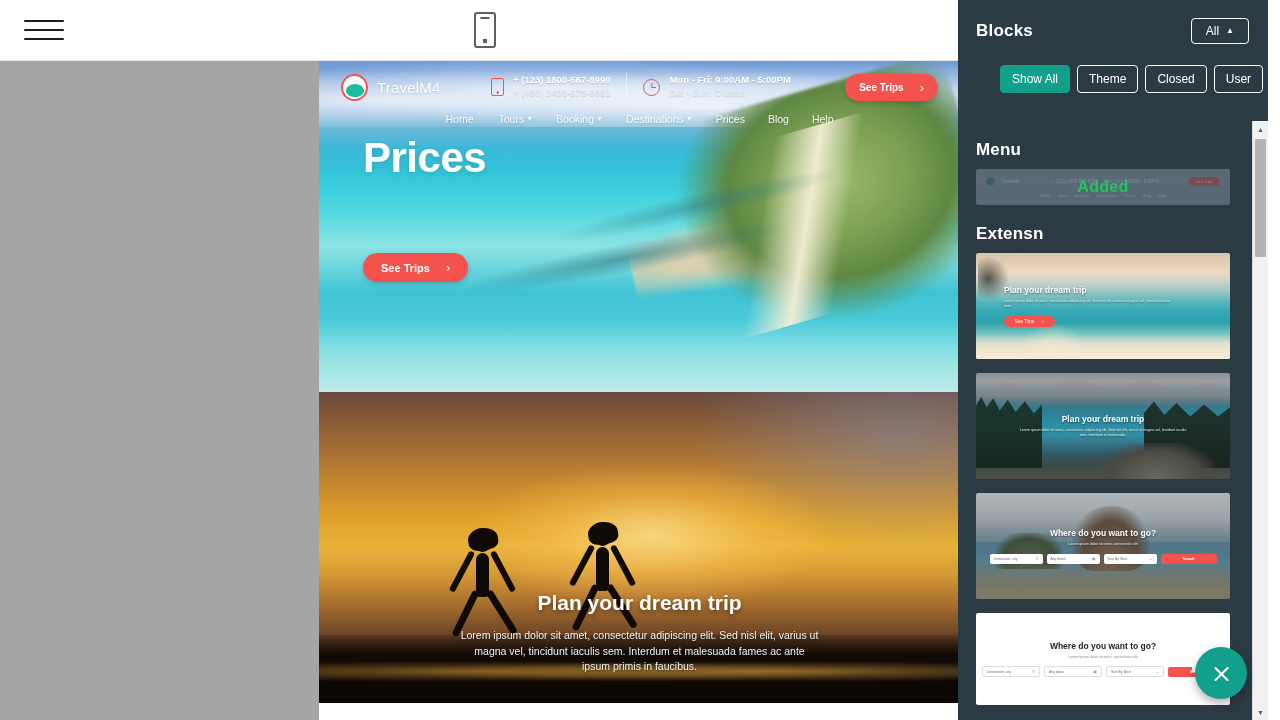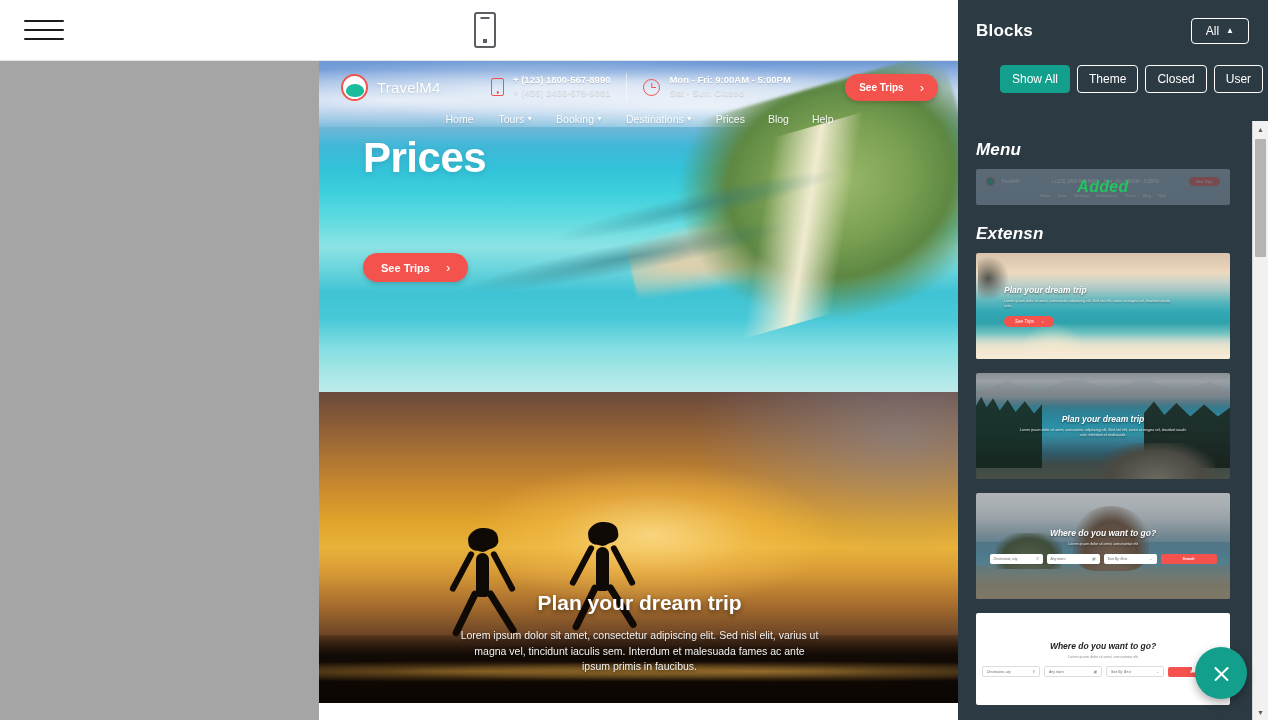--- a/index.html
+++ b/index.html
@@ -262,21 +262,21 @@
   .sb-filters button {
     border:1px solid #ffffff; background:transparent; color:#fff;
     font-size:12px; border-radius:4px; padding:6px 11px; cursor:pointer;
     white-space:nowrap;
   }
   .sb-filters button.active { background:#12a08c; border-color:#12a08c; }
 
   .sb-scrollwrap { position:absolute; top:121px; left:0; right:0; bottom:0; }
   .sb-list {
     position:absolute; top:0; left:0; right:16px; bottom:0;
-    overflow:hidden; padding: 0 18px 0 18px; font-style: italic;
+    overflow:hidden; padding: 0 18px 0 18px;
   }
   .sb-group-title {
     font-size:17px; font-weight:bold; margin: 19px 0 9px 0; letter-spacing:.2px;
   }
   .thumb {
     width:254px; border-radius:2px; overflow:hidden; position:relative;
     margin-bottom: 14px; cursor:pointer;
   }
 
   

